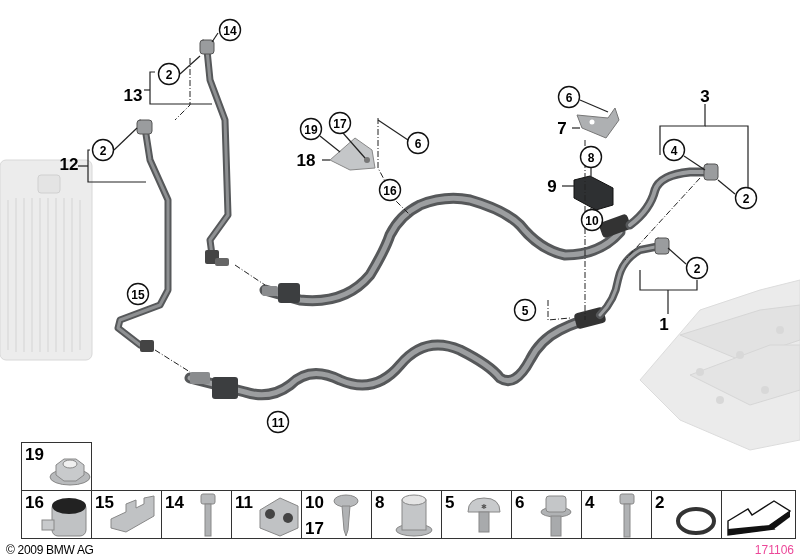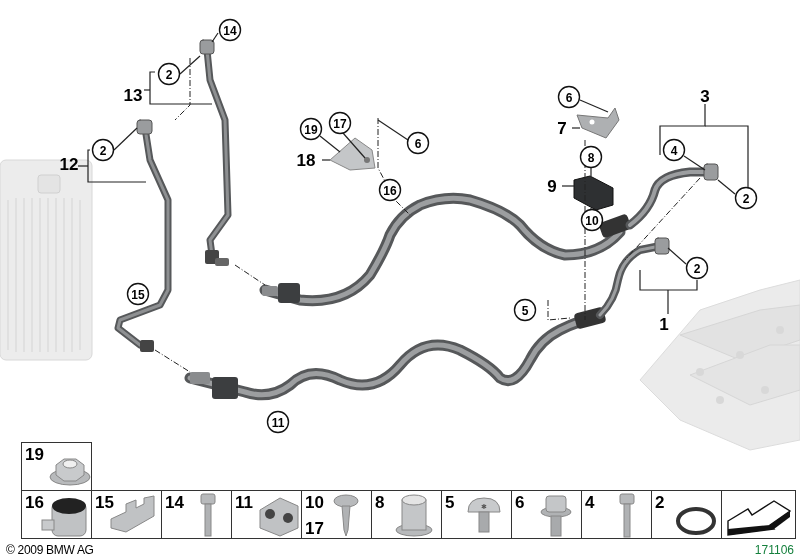--- a/index.html
+++ b/index.html
@@ -5,21 +5,21 @@
   html,body{margin:0;padding:0;background:#fff;}
   body{width:800px;height:560px;position:relative;overflow:hidden;font-family:"Liberation Sans",sans-serif;}
   #stage{position:absolute;left:0;top:0;width:800px;height:508px;}
   svg text{font-family:"Liberation Sans",sans-serif;}
   .callout{cursor:pointer;}
   .cell{position:absolute;border:1px solid #333;background:#fff;box-sizing:border-box;}
   .cell-label{position:absolute;left:3px;top:3px;font-weight:bold;font-size:17px;line-height:17px;color:#000;font-family:"Liberation Sans",sans-serif;}
   .cell-label2{position:absolute;left:3px;top:29px;font-weight:bold;font-size:17px;line-height:17px;color:#000;font-family:"Liberation Sans",sans-serif;}
   .cell svg{position:absolute;}
   .footer-left{position:absolute;left:6px;top:543px;font-size:12px;color:#000;font-family:"Liberation Sans",sans-serif;letter-spacing:-0.3px;}
-  .footer-right{position:absolute;right:6px;top:543px;font-size:12px;color:#15803d;font-family:"Liberation Sans",sans-serif;}
+  .footer-right{position:absolute;right:6px;top:543px;font-size:12px;color:#ec4899;font-family:"Liberation Sans",sans-serif;}
 </style>
 </head>
 <body>
 
 <div id="stage">
 <svg width="800" height="560" viewBox="0 0 800 560">
 
   <g>
     <rect x="0" y="160" width="92" height="200" rx="6" fill="#ececec" stroke="#d8d8d8"></rect>
     <rect x="38" y="175" width="22" height="18" rx="3" fill="#e4e4e4" stroke="#d0d0d0"></rect>

